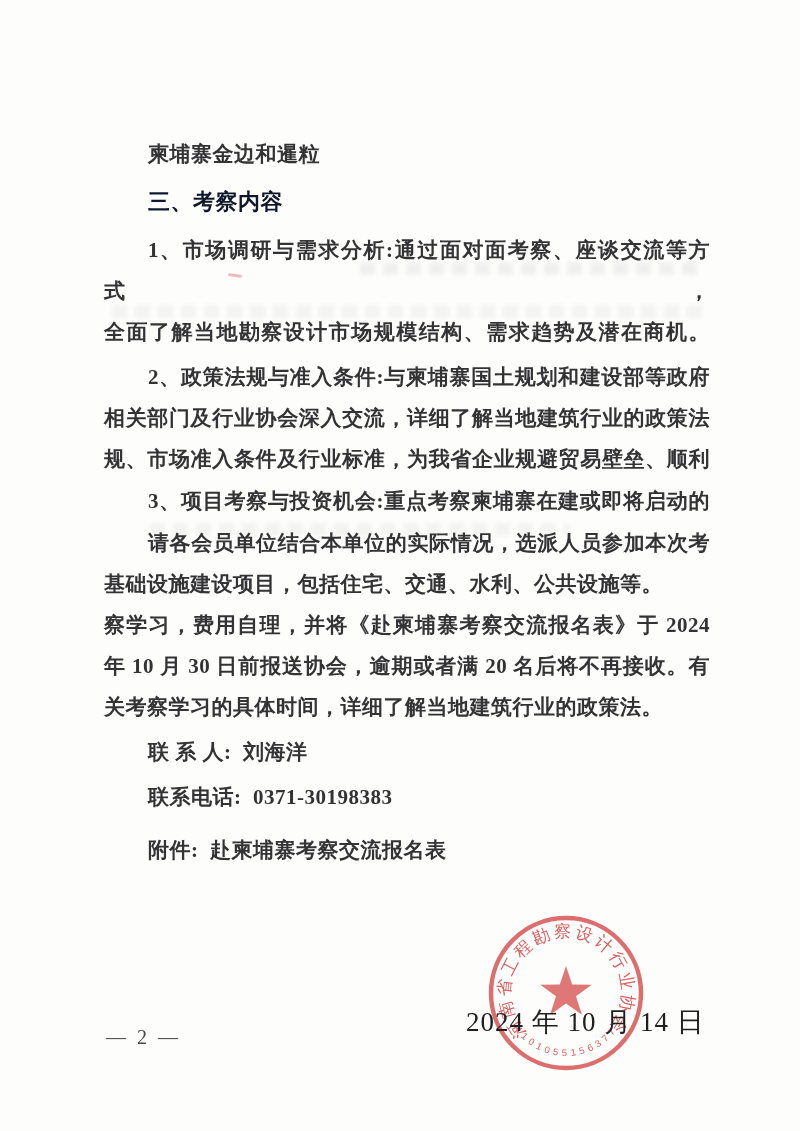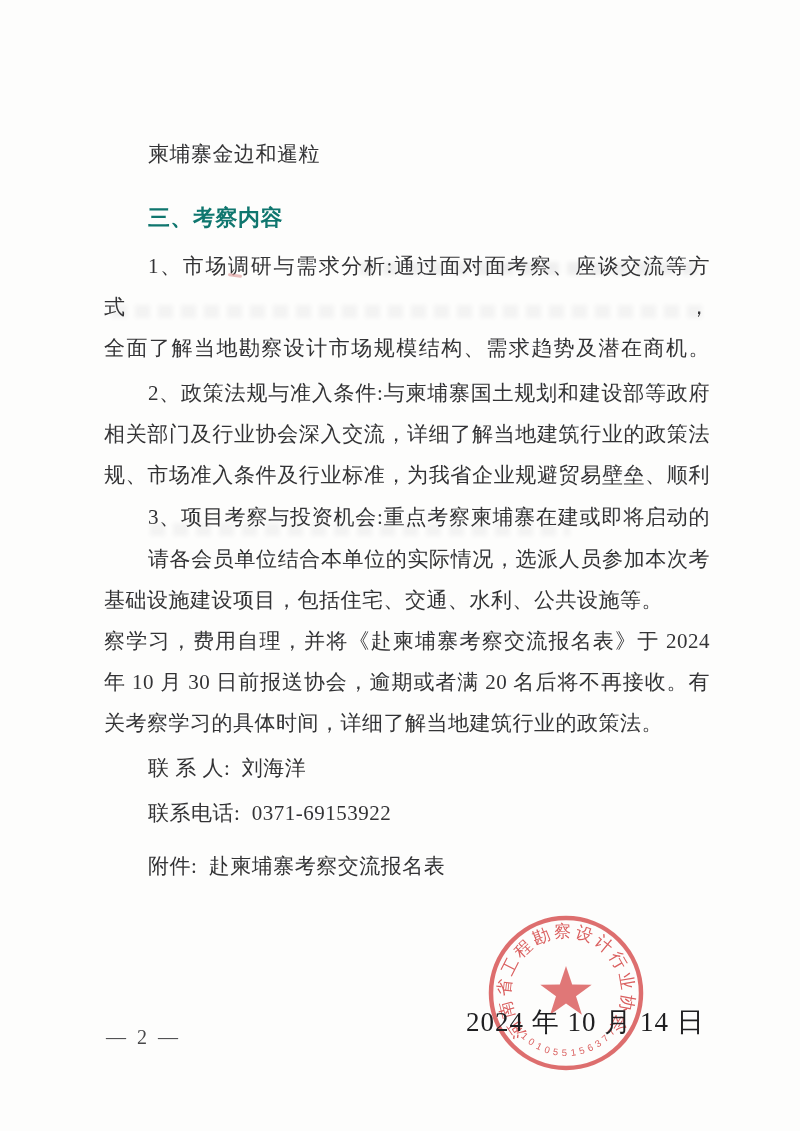--- a/index.html
+++ b/index.html
@@ -15,29 +15,30 @@
     position: absolute;
     left: 104px; top: 134px;
     width: 606px;
     font-size: 21px;
     letter-spacing: 0.5px;
   }
   .line {
     line-height: 41px;
     white-space: pre-wrap;
     text-align: left;
+    font-weight: bold;
   }
   .indent { text-indent: 44px; }
   .fill { text-align: justify; text-align-last: justify; }
   .heading {
     font-family: "Liberation Sans", "DejaVu Sans", sans-serif;
     font-weight: 700;
     font-size: 22px;
-    color: #0f766e;
-    margin-top: 22px;
+    color: #0f172a;
+    margin-top: 6px;
   }
   .mt8  { margin-top: 8px; }
   .mt4  { margin-top: 4px; }
   .mt1  { margin-top: 1px; }
   .mt12 { margin-top: 12px; }
   .contact-line { letter-spacing: 0.5px; }
 
   .issue-date {
     position: absolute;
     left: 466px; top: 1004px;
@@ -100,21 +101,21 @@
 
   <div class="line indent fill mt1">3、项目考察与投资机会:重点考察柬埔寨在建或即将启动的</div>
   <div class="line indent fill mt1">请各会员单位结合本单位的实际情况，选派人员参加本次考</div>
 
   <div class="line">基础设施建设项目，包括住宅、交通、水利、公共设施等。</div>
   <div class="line fill">察学习，费用自理，并将《赴柬埔寨考察交流报名表》于 2024</div>
   <div class="line fill">年 10 月 30 日前报送协会，逾期或者满 20 名后将不再接收。有</div>
   <div class="line">关考察学习的具体时间，详细了解当地建筑行业的政策法。</div>
 
   <div class="line indent contact-line mt4">联 系 人:  刘海洋</div>
-  <div class="line indent contact-line mt4">联系电话:  0371-69153922</div>
+  <div class="line indent contact-line mt4">联系电话:  0371-30198383</div>
 
   <div class="line indent mt12">附件:  赴柬埔寨考察交流报名表</div>
 </div>
 
 <svg class="seal" viewBox="0 0 160 160" xmlns="http://www.w3.org/2000/svg" aria-hidden="true">
   <defs>
     <path id="sealTopArc" d="M 40.4 119.6 A 56 56 0 1 1 119.6 119.6" fill="none"></path>
     <path id="sealBottomArc" d="M 25.4 111.5 A 63 63 0 0 0 134.6 111.5" fill="none"></path>
   </defs>
   <circle cx="80" cy="80" r="75" fill="none" stroke="#d95252" stroke-width="4.5" opacity="0.9"></circle>

